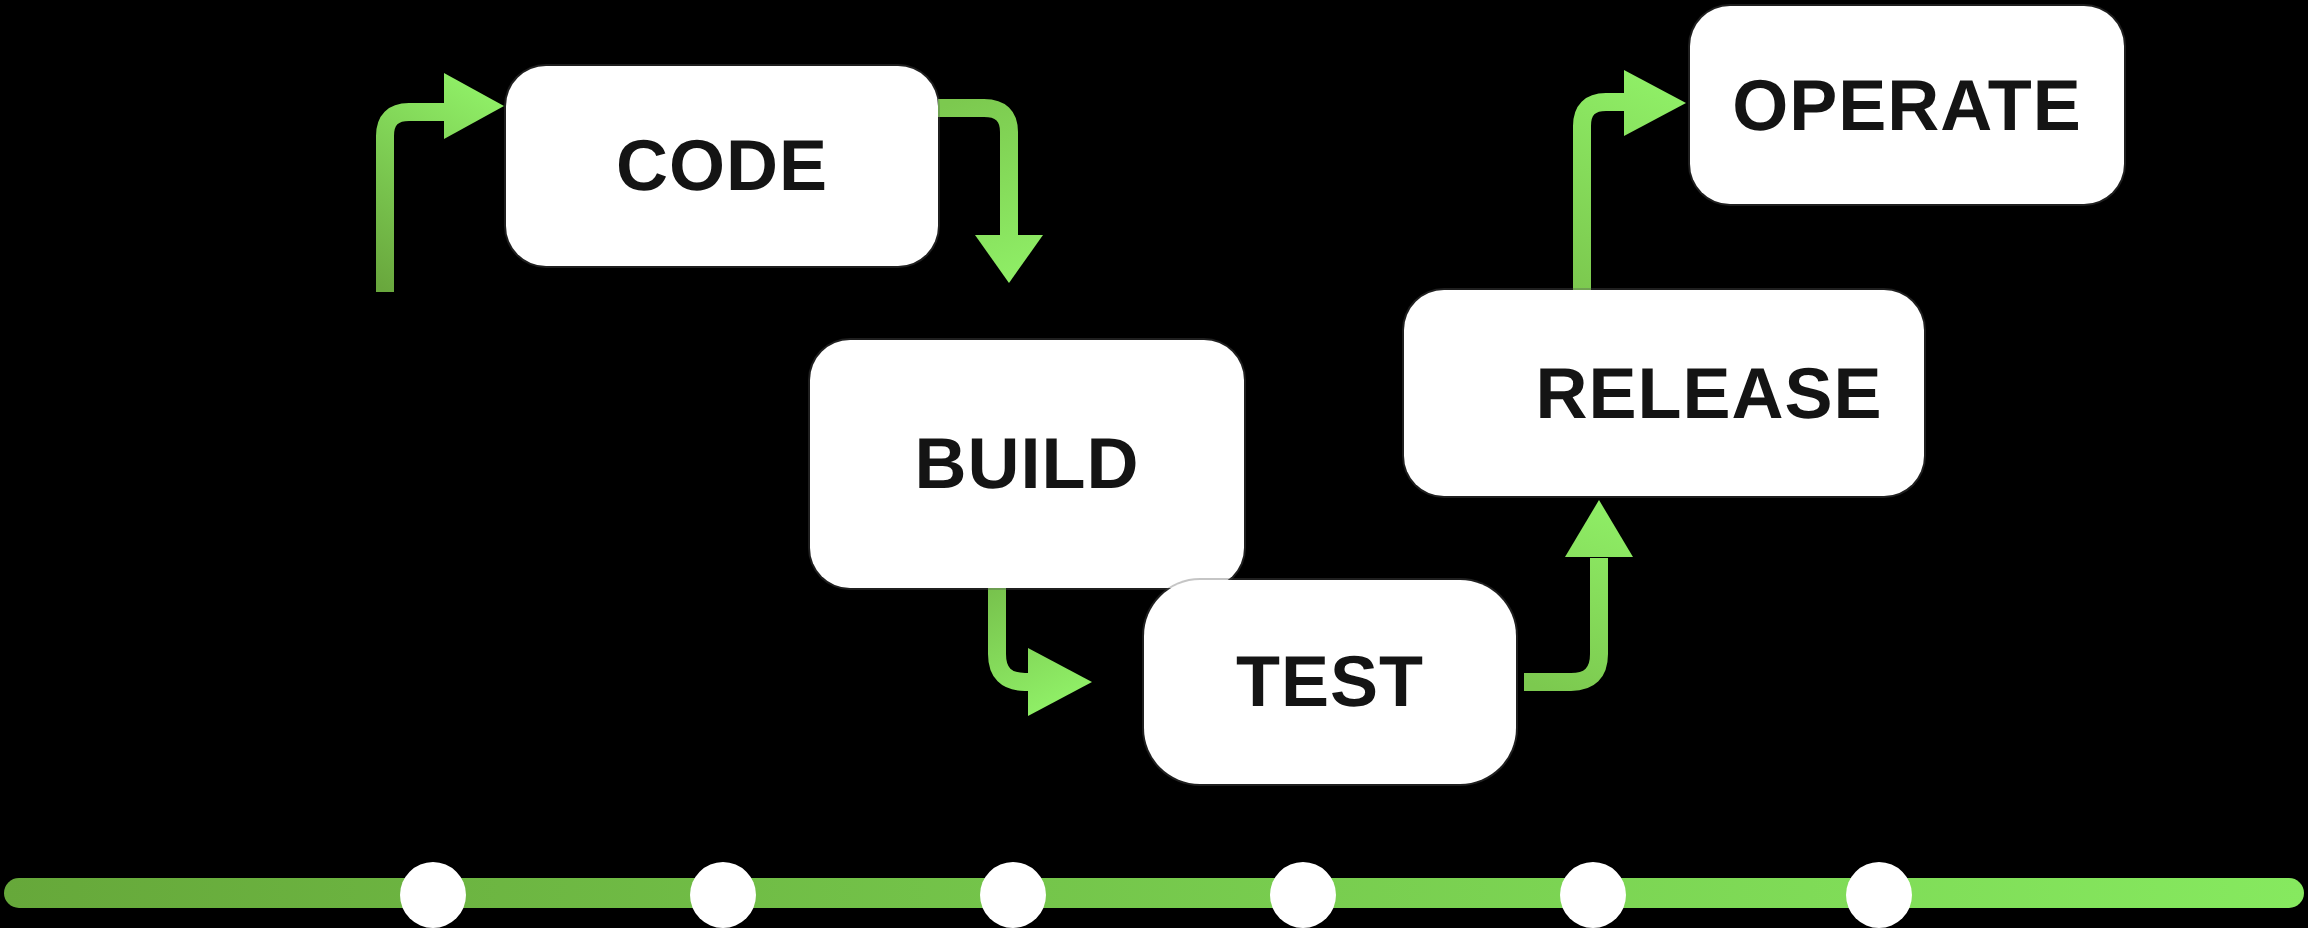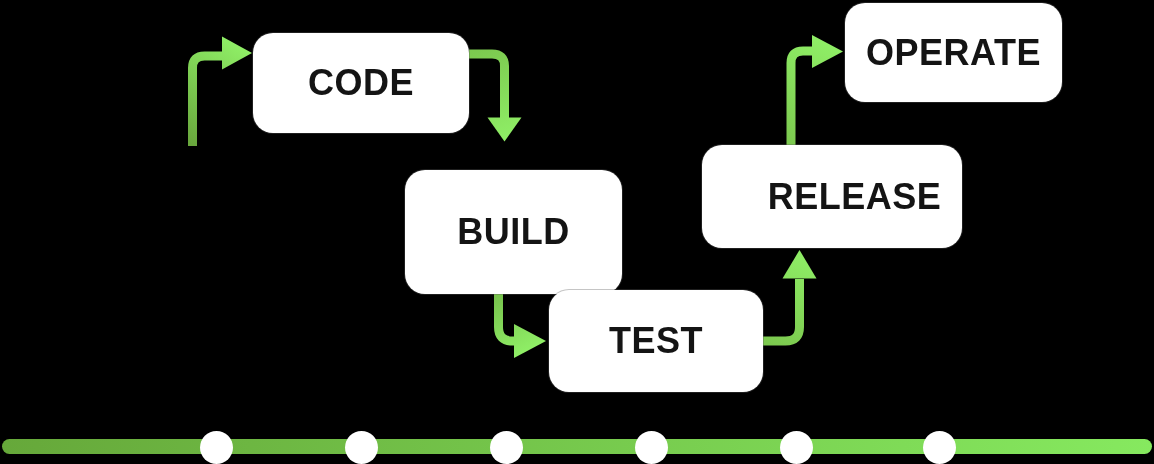--- a/index.html
+++ b/index.html
@@ -19,21 +19,21 @@
     box-shadow:0 0 0 1px rgba(90,90,90,.35);
   }
   .stage span{
     color:var(--box-text,#141414);
     font-size:36px;font-weight:bold;letter-spacing:.5px;
     line-height:1;
   }
   .box-plan   {left:108px;top:145px;width:217px;height:102px;}
   .box-code   {left:253px;top:3px;  width:216px;height:100px;margin-top:30px;}
   .box-build  {left:405px;top:144px;width:217px;height:124px;margin-top:26px;}
-  .box-test   {left:549px;top:290px;width:214px;height:102px;}
+  .box-test   {left:572px;top:290px;width:186px;height:102px;border-radius:28px;}
   .box-release{left:702px;top:145px;width:215px;height:103px;padding-left:45px;}
   .box-operate{left:845px;top:3px;  width:217px;height:99px;}
 
   .timeline-bar{
     position:absolute;z-index:1;
     left:2px;top:439px;width:1150px;height:15px;
     border-radius:8px;
     background:linear-gradient(to right,var(--bar-left,#66a83a),var(--bar-right,#86e95f));
   }
   .timeline-dot{

